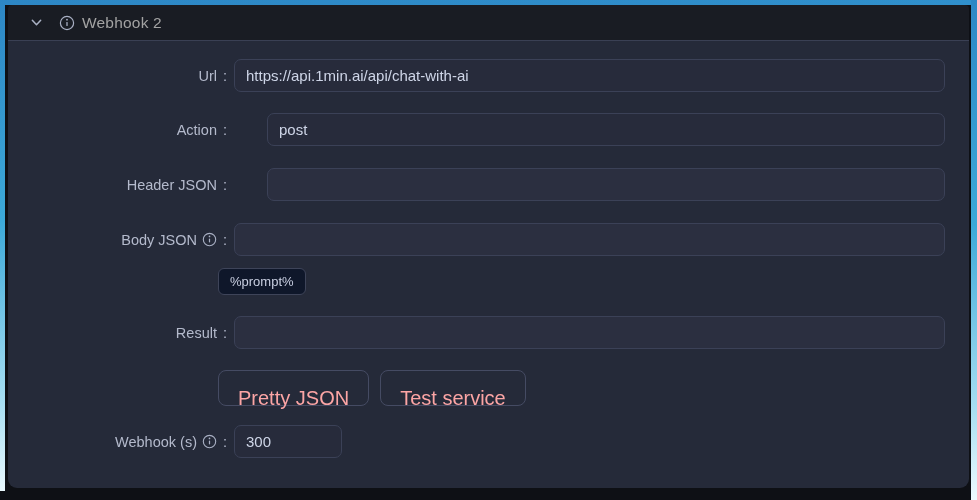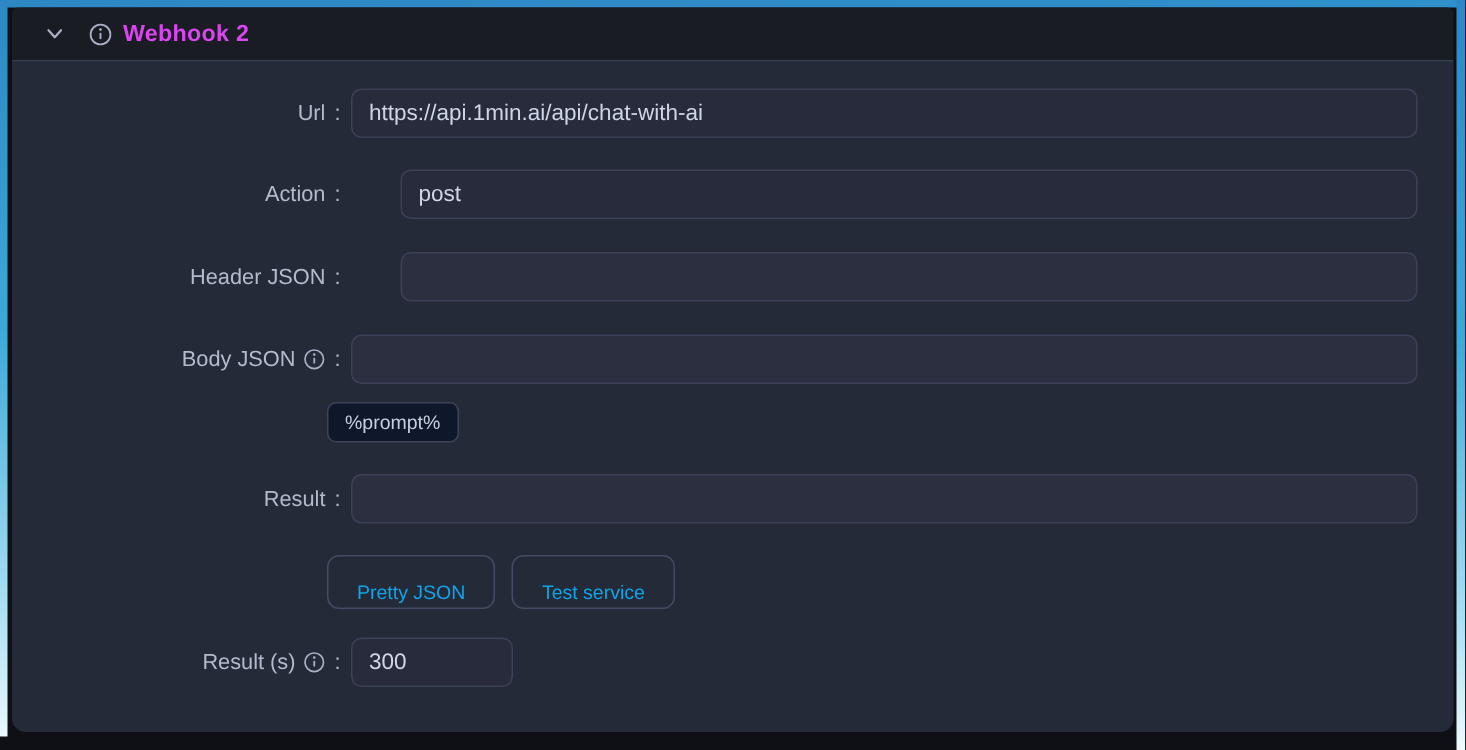--- a/index.html
+++ b/index.html
@@ -39,21 +39,21 @@
     border-radius: 4px 4px 0 0;
     display: flex; align-items: center;
     padding-left: 22px;
     color: #b9c0d2;
     cursor: pointer;
   }
   .section-header .chev { display: inline-flex; color: #aab1c4; }
   .section-header .info-icon { margin-left: 16px; }
   .section-title {
     margin-left: 7px;
-    color: #d946ef; font-size: 15.5px; font-weight: 700;
+    color: #a3a3a3; font-size: 15.5px; font-weight: 400;
     letter-spacing: .2px;
   }
 
   
   .panel {
     flex: 1;
     background: #252a39;
     border-top: 1px solid #3a4054;
     border-radius: 0 0 9px 9px;
     padding-top: 18px;
@@ -101,21 +101,21 @@
     padding: 5px 11px;
     cursor: pointer;
   }
 
   .btn-row { display: flex; gap: 11px; }
   .btn {
     height: 36px;
     background: transparent;
     border: 1px solid #454b63;
     border-radius: 8px;
-    color: #0ea5e9; font-size: 13px;
+    color: #fca5a5; font-size: 20px;
     font-family: "Liberation Sans", sans-serif;
     padding: 16px 19px;
     cursor: pointer;
   }
 
   .info-icon { display: inline-flex; color: #a9b0c4; }
 </style>
 </head>
 <body>
 
@@ -205,21 +205,21 @@
         </div>
       </div>
 
       <div class="indent btn-row mb-19">
         <button class="btn">Pretty JSON</button>
         <button class="btn">Test service</button>
       </div>
 
       <div class="row">
         <div class="label-cell">
-          <span>Result (s)</span>
+          <span>Webhook (s)</span>
           <span class="info-icon">
             <svg width="15" height="15" viewBox="0 0 16 16">
               <circle cx="8" cy="8" r="6.6" fill="none" stroke="currentColor" stroke-width="1.2"></circle>
               <rect x="7.35" y="6.9" width="1.3" height="4.2" rx="0.65" fill="currentColor"></rect>
               <circle cx="8" cy="4.7" r="0.9" fill="currentColor"></circle>
             </svg>
           </span>
           <span class="colon">:</span>
         </div>
         <div class="field-cell">

